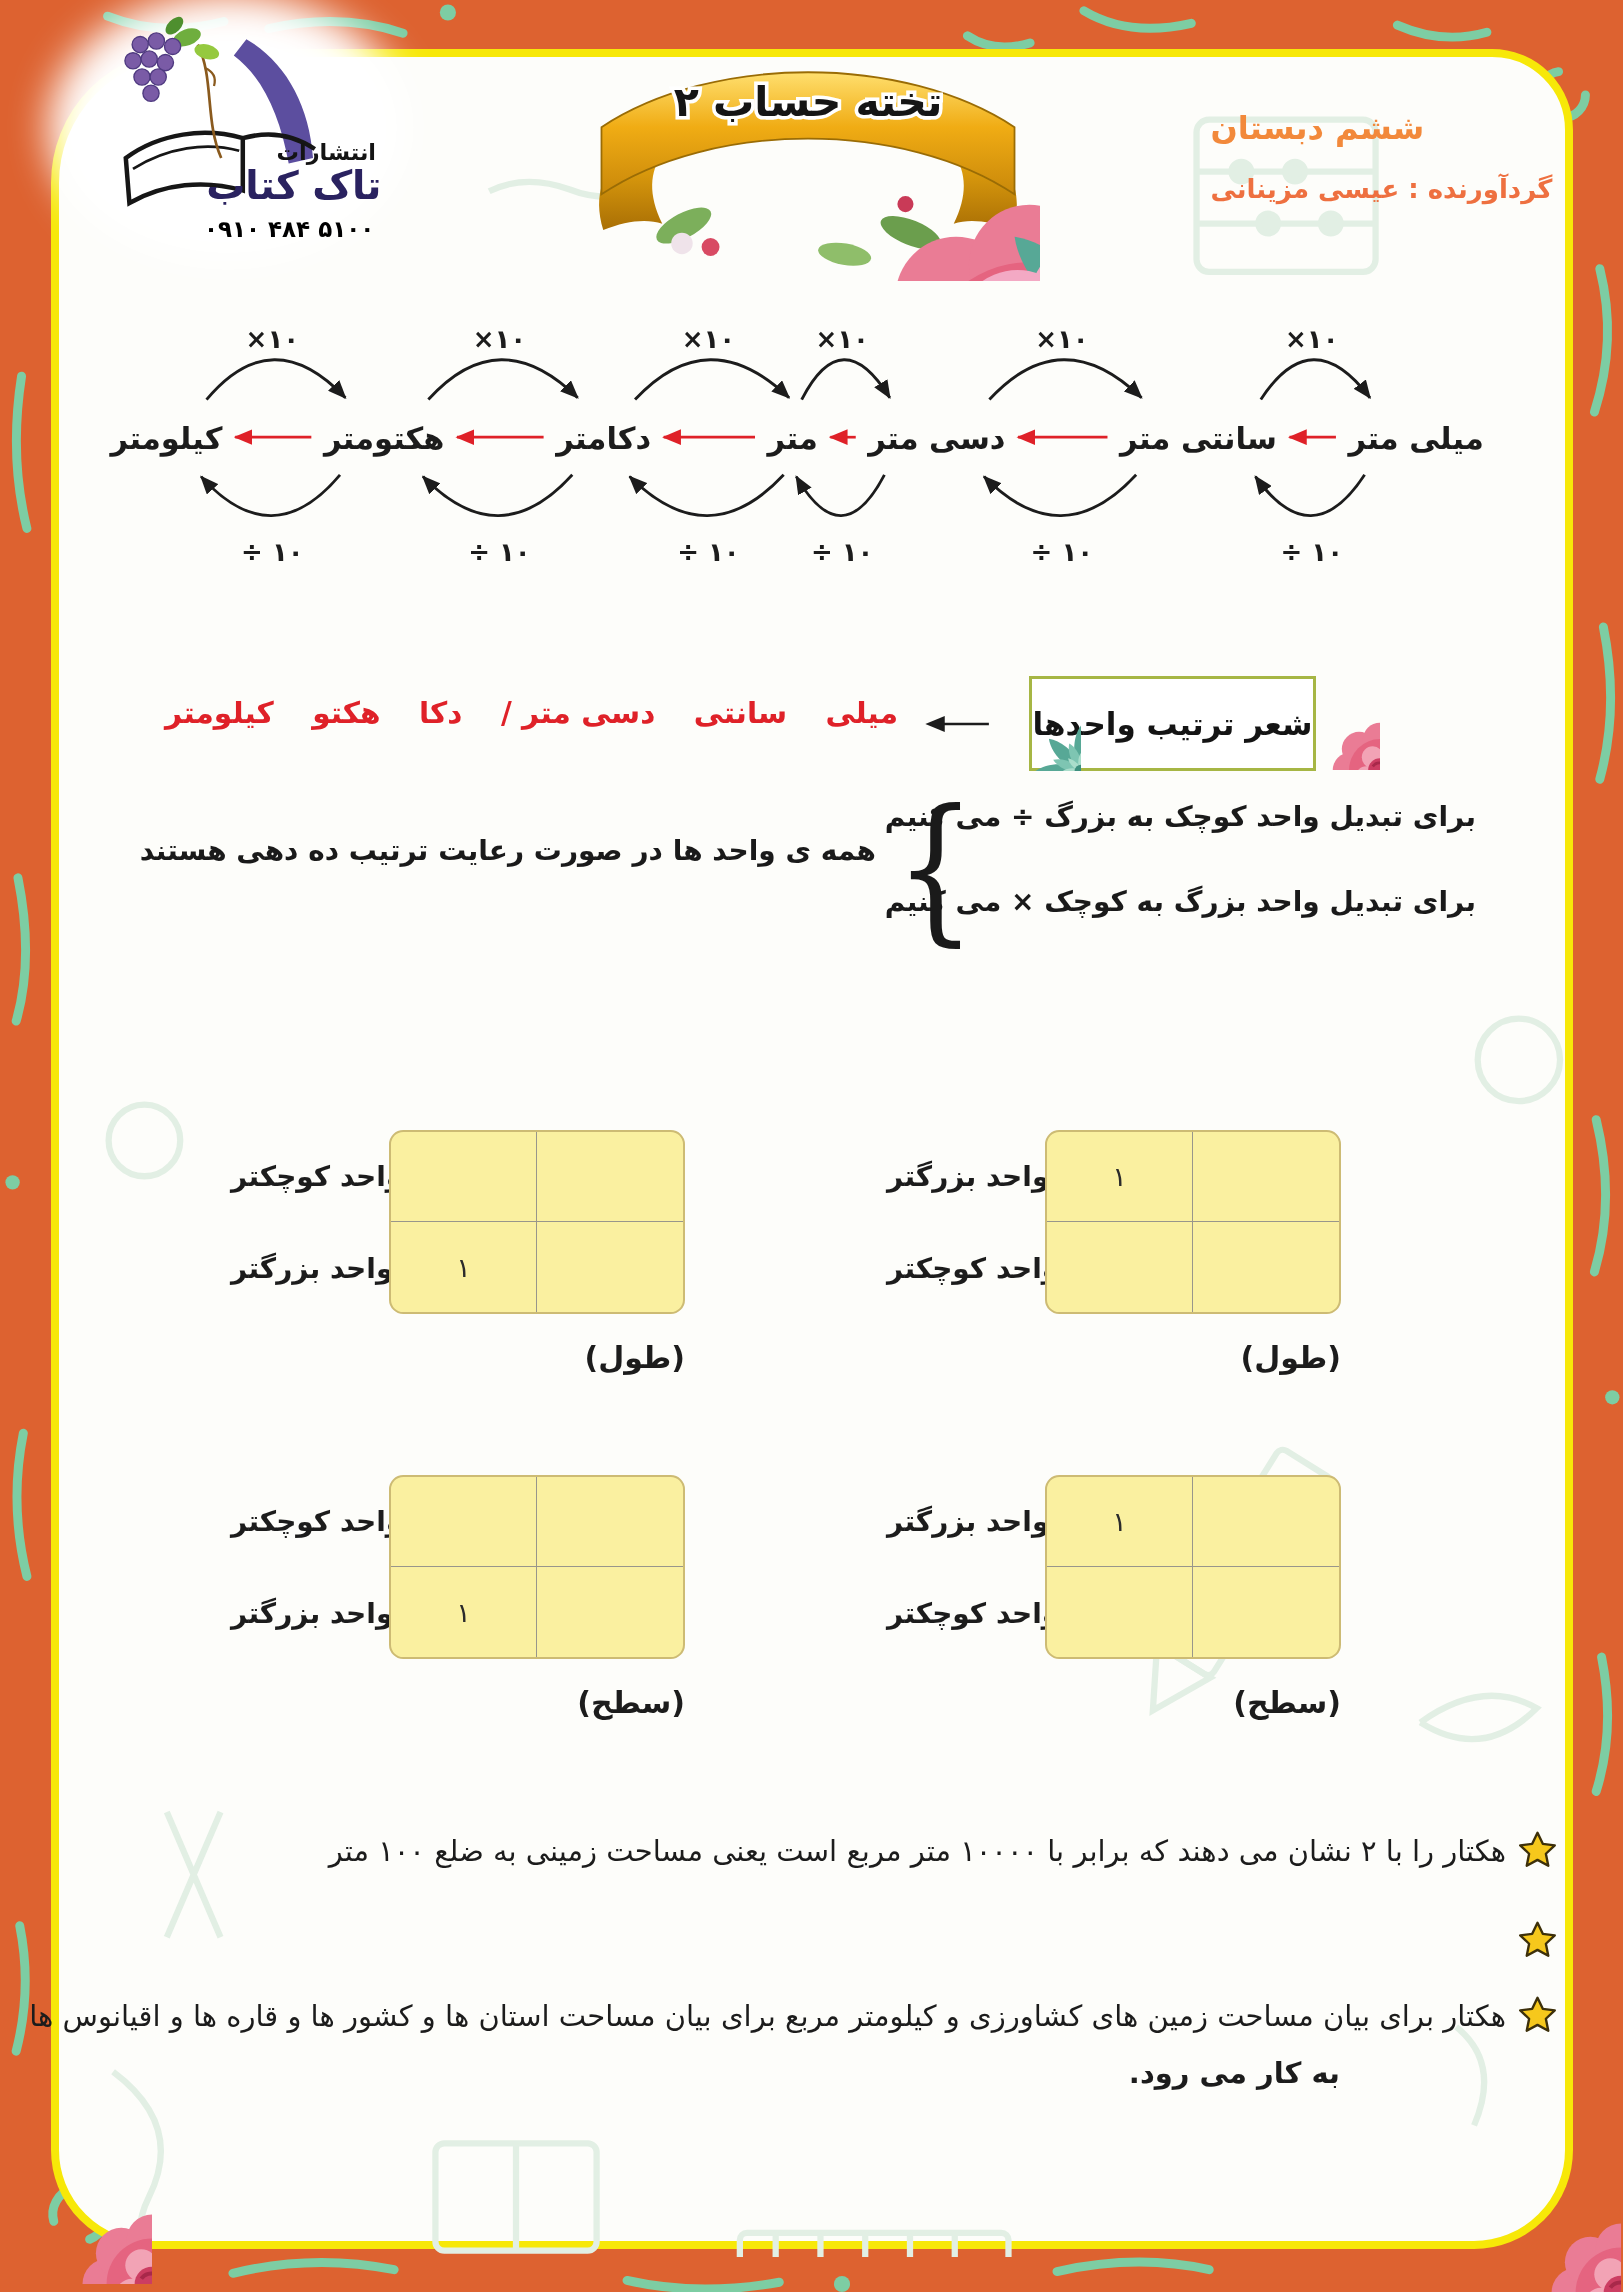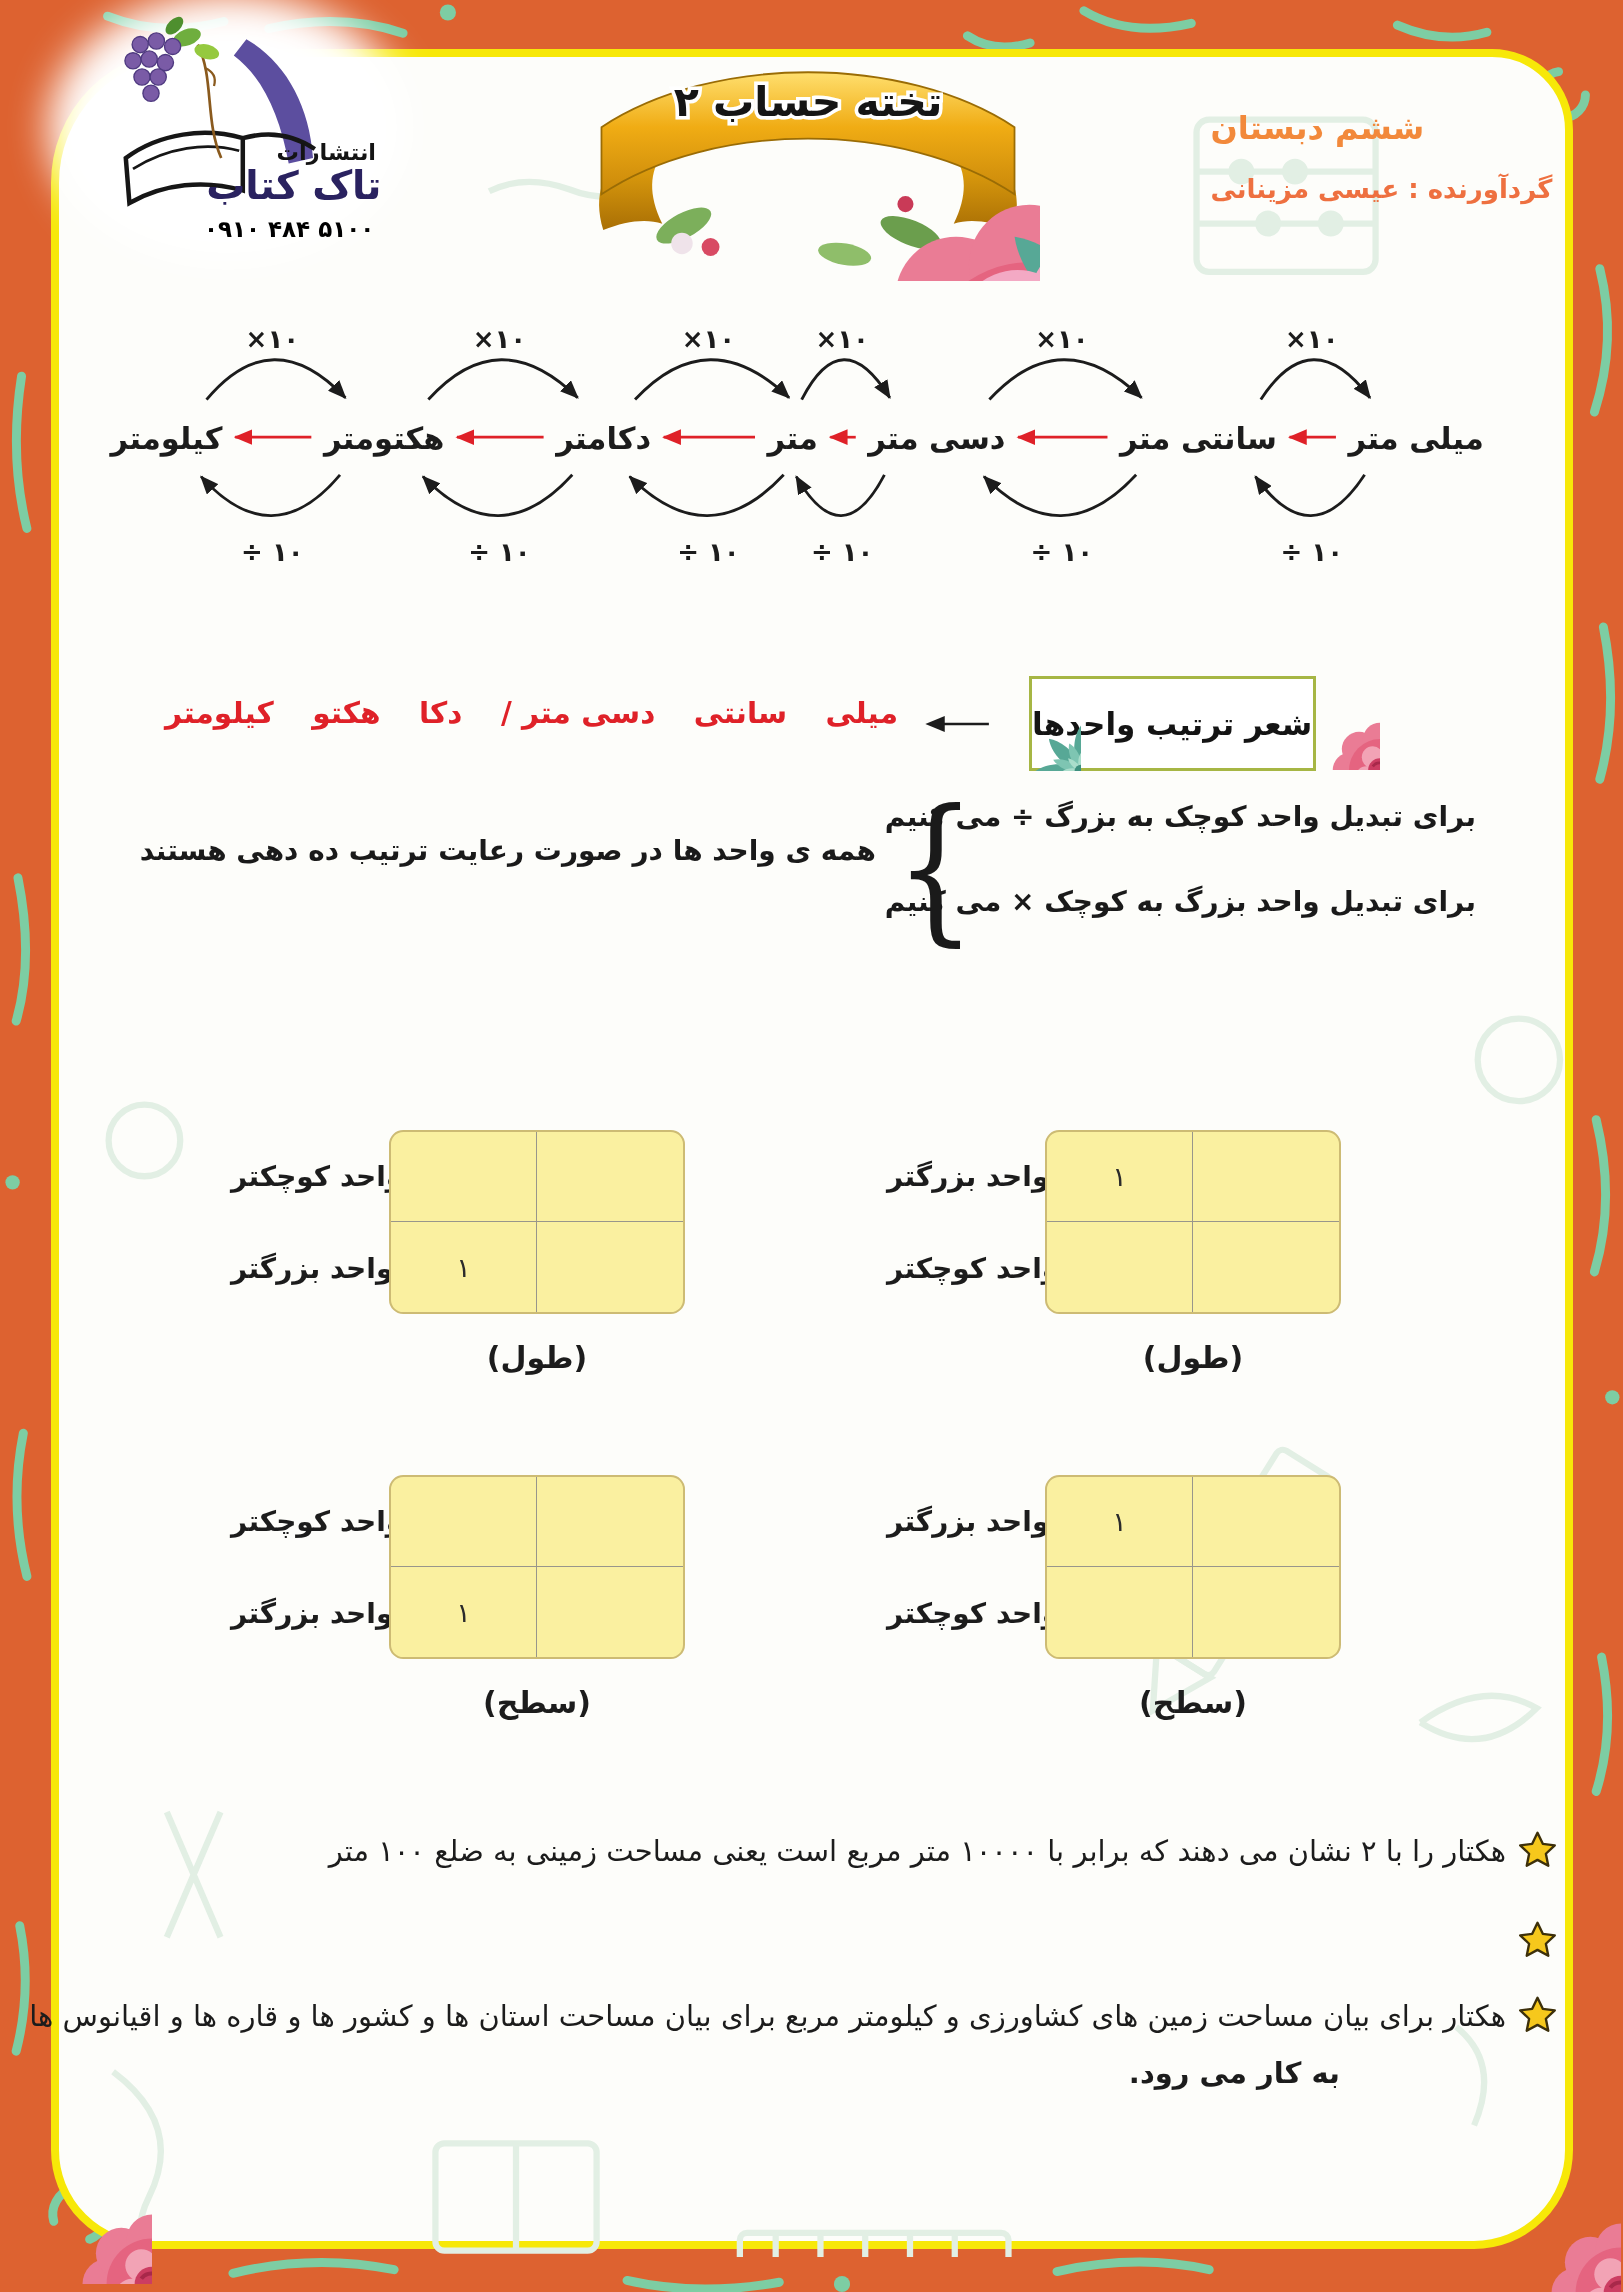--- a/index.html
+++ b/index.html
@@ -20,21 +20,21 @@
   .logo-phone{position:absolute;right:10.7px;top:202px;font-size:23px;font-weight:bold;color:#000000;direction:ltr;white-space:nowrap}
   .banner{position:absolute;left:576px;top:10.7px;width:464px;height:270px;z-index:3}
   .grade-box{position:absolute;right:12.5px;top:52px;text-align:left;direction:rtl;z-index:2}
   .grade{font-size:32px;font-weight:bold;color:#F2893B;white-space:nowrap}
   .compiler{font-size:26px;font-weight:bold;color:#EE7040;margin-top:27px;white-space:nowrap}
   #chain{position:absolute;left:0;top:251px;z-index:1}
   .poem-words{position:absolute;left:106px;top:639px;width:733px;display:flex;direction:rtl;
               justify-content:space-between;align-items:center;font-size:29.6px;font-weight:bold;color:#DF2128;z-index:1}
   .poem-arrow{position:absolute;left:864px;top:652px;z-index:1}
   .poem-box{position:absolute;left:970px;top:619px;width:287px;height:95px;background:#fff;
-            border:3.6px solid #A6B644;display:flex;align-items:center;justify-content:flex-start;z-index:1}
+            border:3.6px solid #A6B644;display:flex;align-items:center;justify-content:center;z-index:1}
   .poem-title{font-size:31px;font-weight:bold;color:#141414;direction:rtl;white-space:nowrap}
   .poem-succulent{position:absolute;left:922px;top:614px;z-index:2}
   .poem-rose{position:absolute;left:1221px;top:613px;z-index:2}
   .rule-line{position:absolute;right:89px;direction:rtl;font-size:28px;font-weight:bold;color:#1a1a1a;white-space:nowrap;z-index:1}
   .rule1{top:743px}.rule2{top:828px}
   .brace{position:absolute;left:826px;top:709px;font-family:"DejaVu Serif",serif;font-size:159px;
          color:#1a1a1a;transform:scaleX(.8);line-height:204px;z-index:1}
   .rules-note{position:absolute;right:689px;top:777px;direction:rtl;font-size:28px;font-weight:bold;
               color:#1a1a1a;white-space:nowrap;z-index:1}
   .practice{position:absolute;right:89px;top:991px;direction:rtl;font-size:30px;font-weight:bold;
@@ -44,21 +44,21 @@
   .tg-rb{left:828px;top:1418px}.tg-lb{left:172px;top:1418px}
   .tlabels{position:absolute;left:0;top:0;width:148px;height:184px;display:flex;flex-direction:column}
   .tlabel{flex:1;display:flex;align-items:center;justify-content:flex-end;font-size:28px;
           font-weight:bold;color:#1c1c1c;direction:rtl;white-space:nowrap}
   .ttable{position:absolute;left:158px;top:0;width:296px;height:184px;background:#FAF0A0;
           border:2.7px solid #CDBB74;border-radius:14.3px;overflow:hidden;display:grid;
           grid-template-columns:1fr 1fr;grid-template-rows:1fr 1fr}
   .cell{display:flex;align-items:center;justify-content:center;font-size:27px;color:#2b2b2b}
   .cell.cl{border-right:1.8px solid #98968B}
   .cell.ct{border-bottom:1.8px solid #98968B}
-  .tcaption{position:absolute;left:158px;top:210px;width:296px;text-align:center;font-size:30px;
+  .tcaption{position:absolute;left:158px;top:210px;width:296px;font-size:30px;
             font-weight:bold;color:#1c1c1c;direction:rtl}
   .note-row{position:absolute;right:7.2px;display:flex;direction:rtl;align-items:center;gap:10.7px;z-index:1}
   .nr1{top:1773px}.nr2{top:1863px}.nr3{top:1938px}
   .note-text{font-size:29px;font-weight:normal;color:#1c1c1c;direction:rtl;white-space:nowrap}
   .note-cont{position:absolute;right:225px;top:1999px;font-size:29px;font-weight:bold;color:#1c1c1c;
              direction:rtl;white-space:nowrap;z-index:1}
   .star{width:41px;height:41px;flex:0 0 auto}
   .corner-rose{position:absolute;z-index:4}
   .cr-left{left:5.4px;top:2137px}.cr-right{left:1474px;top:2146px}
 </style>

